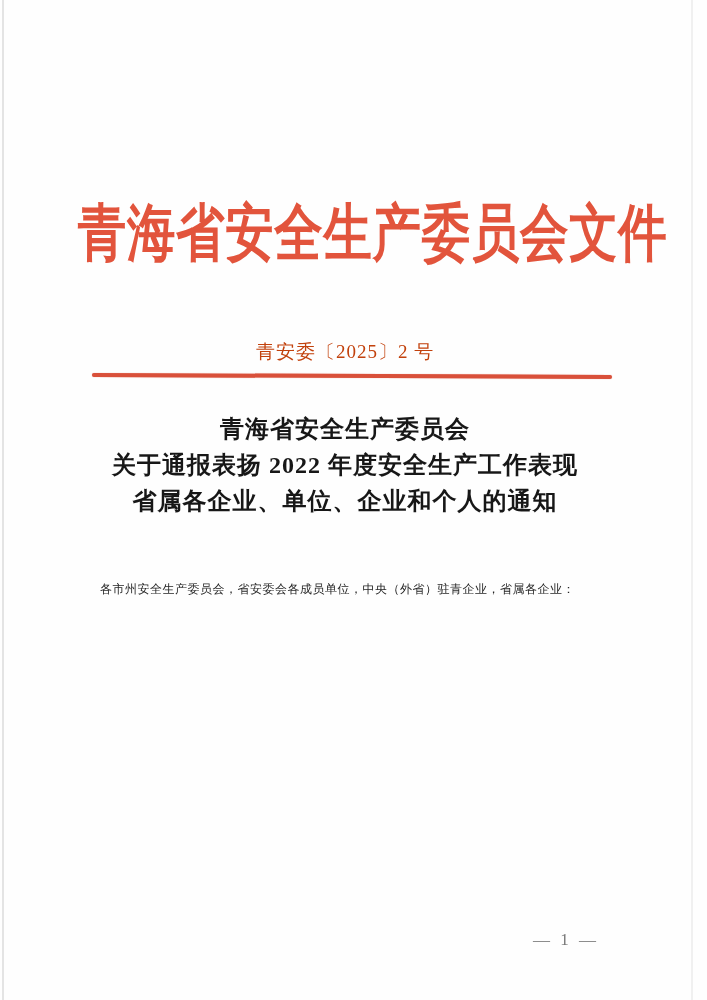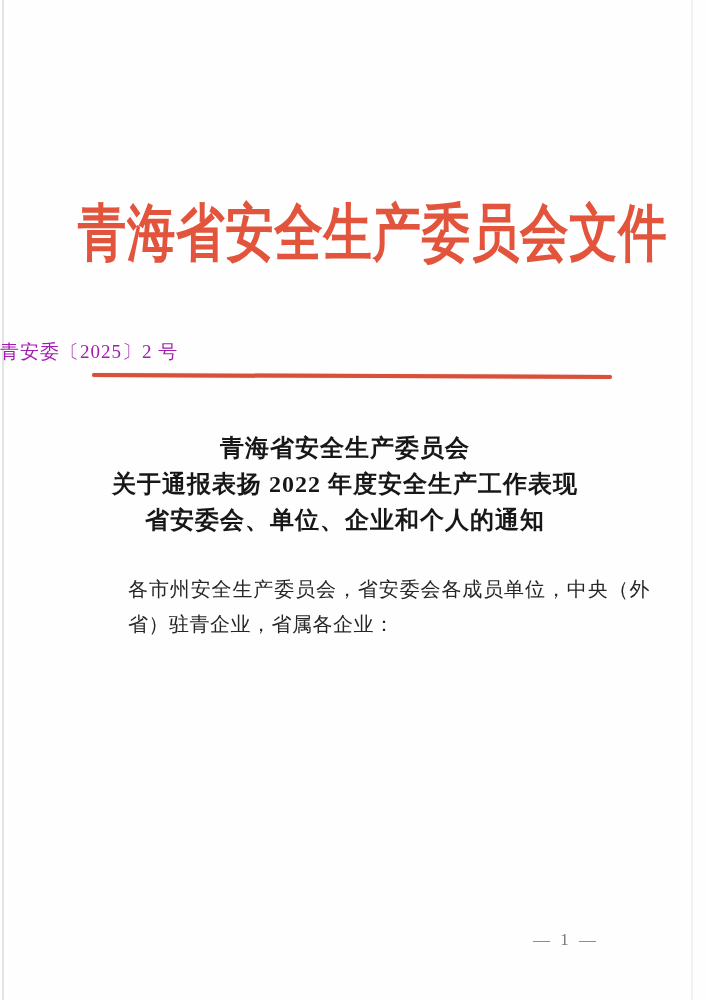--- a/index.html
+++ b/index.html
@@ -47,58 +47,58 @@
     transform: scaleX(0.78);
     transform-origin: center;
     letter-spacing: 1px;
     line-height: 74px;
   }
 
   .doc-number {
     position: absolute;
     top: 339px; left: 0;
     width: 690px;
+    text-align: center;
     font-size: 19px;
-    color: #a21caf;
+    color: #c2410c;
     letter-spacing: 1px;
   }
 
   .red-divider {
     position: absolute;
     top: 374px; left: 92px;
     width: 520px; height: 4px;
     background: var(--accent-red);
     border-radius: 2px;
     transform: rotate(0.22deg);
     box-shadow: 0 0 1px rgba(217,80,58,.6);
   }
 
   .doc-title {
     position: absolute;
-    top: 430px; left: 0;
+    top: 411px; left: 0;
     width: 690px;
     text-align: center;
     font-weight: bold;
     font-size: 24px;
     line-height: 36px;
     color: #171717;
     letter-spacing: 1px;
   }
 
   .body-text {
     position: absolute;
     top: 572px; left: 100px;
     width: 522px;
-    font-size: 20px;
+    font-size: 12px;
     line-height: 35px;
     color: var(--text);
     text-align: justify;
     text-justify: inter-ideograph;
     letter-spacing: 0.5px;
-    margin-left: 28px;
   }
   .body-text p.para { text-indent: 2em; }
 
   .page-number {
     position: absolute;
     top: 930px; right: 108px;
     font-size: 17px;
     color: var(--page-number-gray);
     letter-spacing: 3px;
     white-space: nowrap;
@@ -114,21 +114,21 @@
 
   <div class="header-title">青海省安全生产委员会文件</div>
 
   <div class="doc-number">青安委〔2025〕2 号</div>
 
   <div class="red-divider"></div>
 
   <div class="doc-title">
     <div>青海省安全生产委员会</div>
     <div>关于通报表扬 2022 年度安全生产工作表现</div>
-    <div>省安委会、单位、企业和个人的通知</div>
+    <div>省属各企业、单位、企业和个人的通知</div>
   </div>
 
   <div class="body-text">
     <p class="salutation">各市州安全生产委员会，省安委会各成员单位，中央（外省）驻青企业，省属各企业：</p>
   </div>
 
   <div class="page-number">— 1 —</div>
 
 </div>
 

